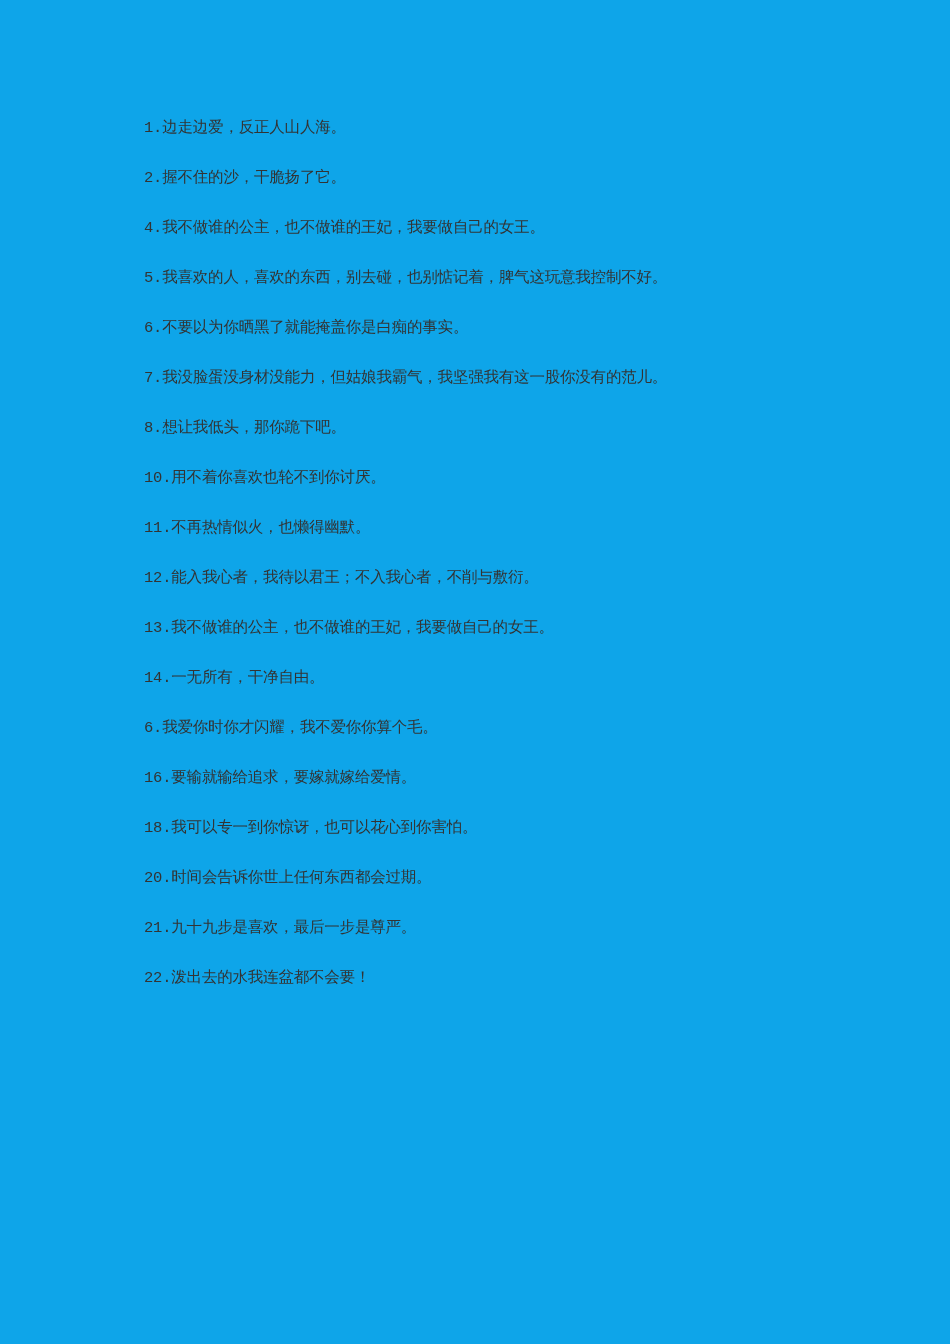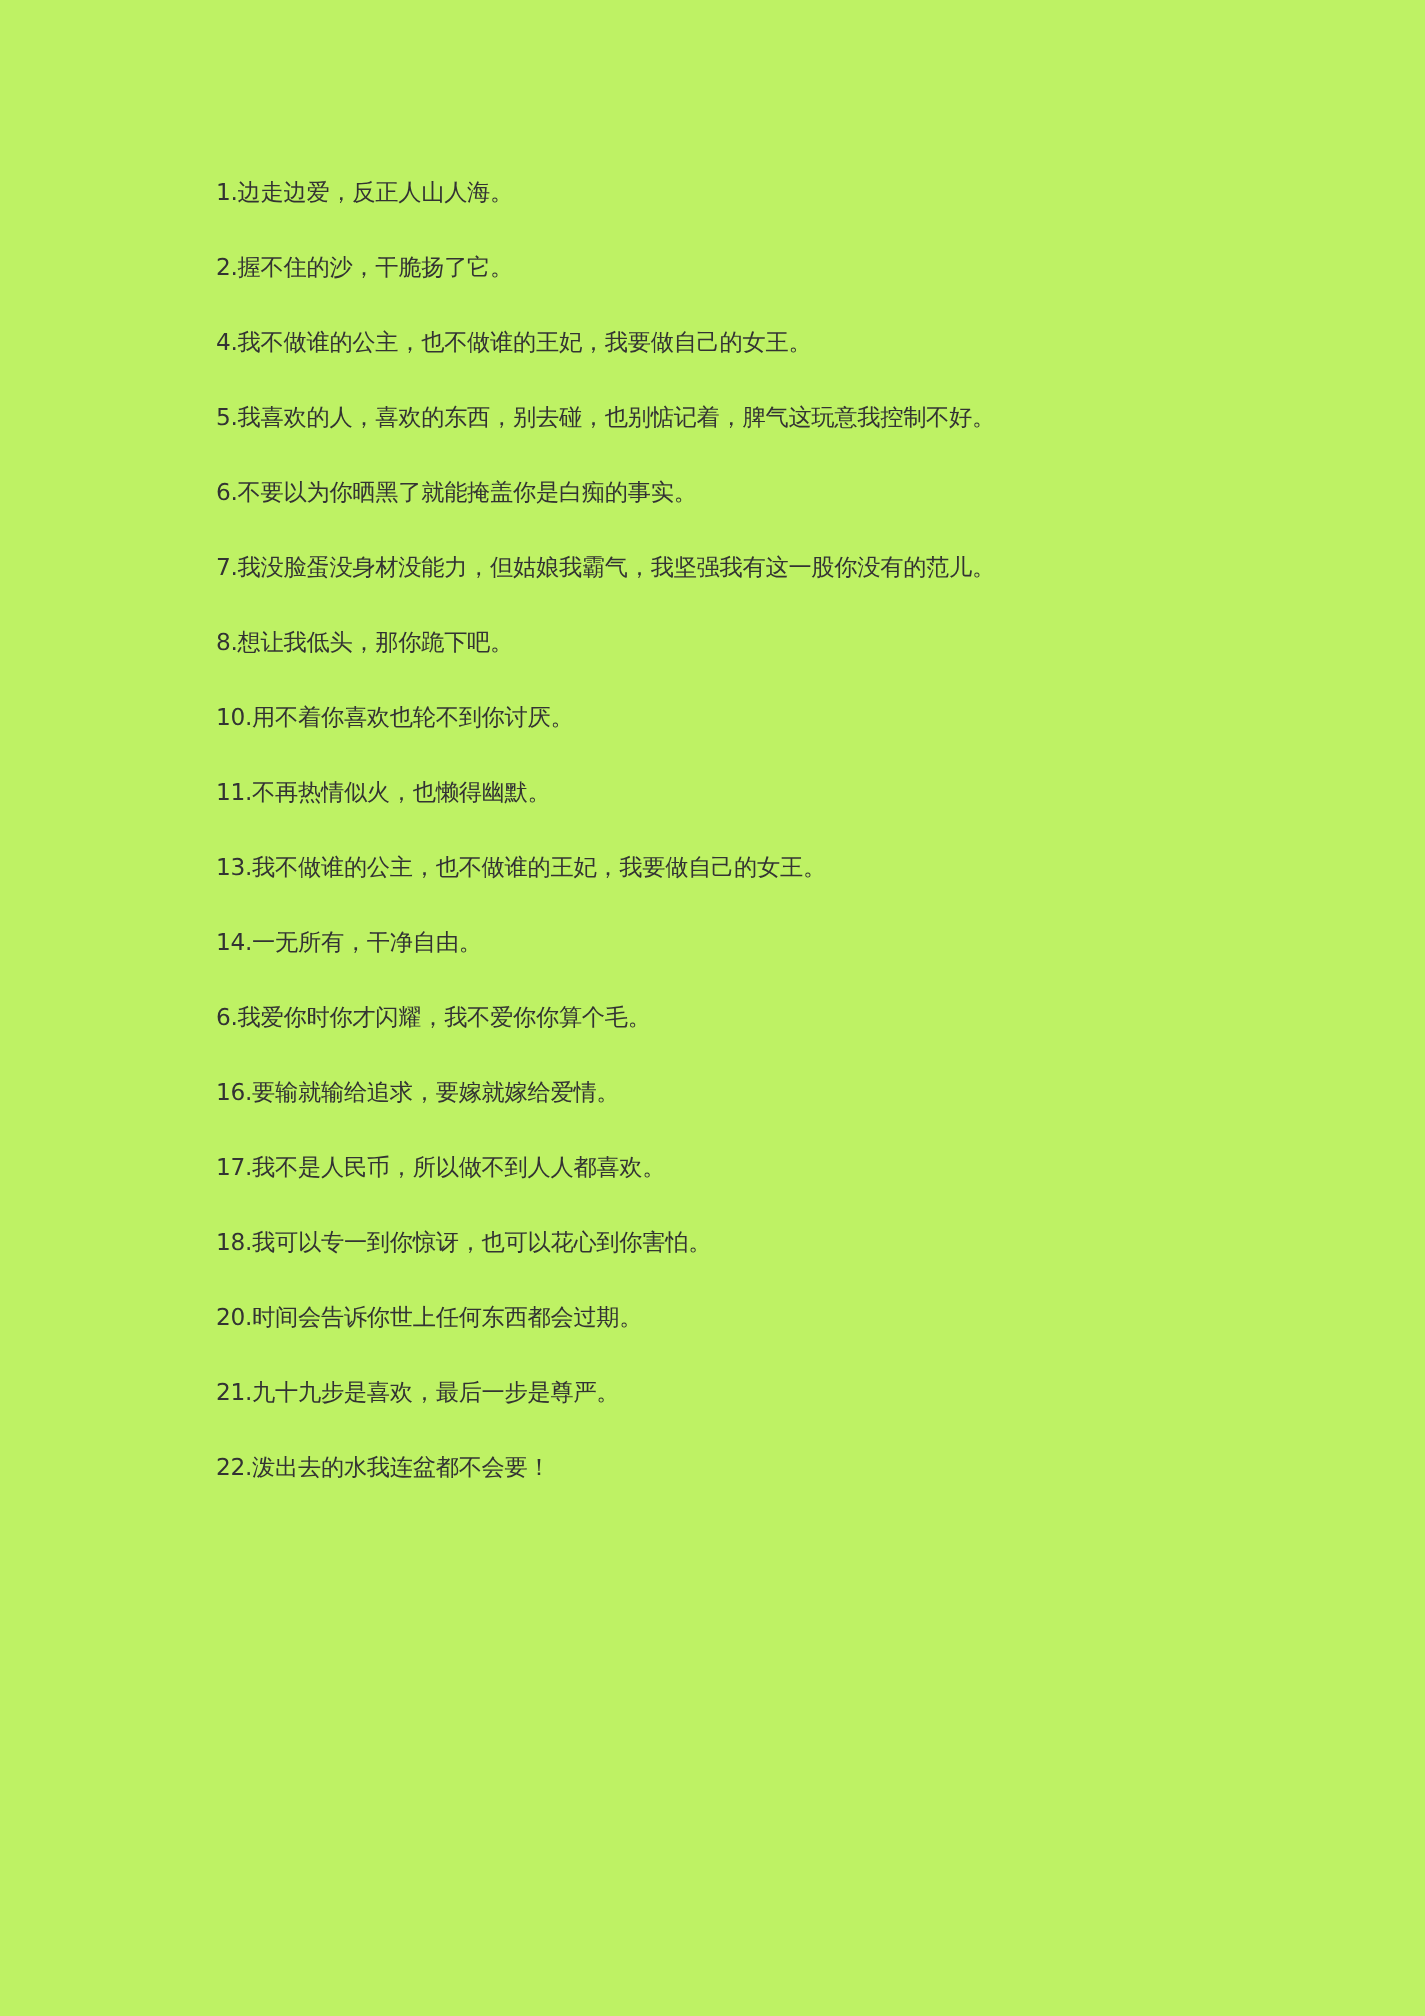--- a/index.html
+++ b/index.html
@@ -13,21 +13,22 @@
       position: relative;
       overflow: hidden;
       font-family: "DejaVu Sans", "Liberation Sans", sans-serif;
     }
     .page {
       position: absolute;
       left: 0;
       top: 0;
       width: 950px;
       height: 1344px;
-      background: #bef264;
+      background: #0ea5e9;
+      font-family: Liberation Mono, monospace;
     }
     .quote-list {
       position: absolute;
       left: 144px;
       top: 116px;
       margin: 0;
       padding: 0;
       list-style: none;
     }
     .quote-item {
@@ -46,23 +47,23 @@
   <ul class="quote-list">
     <li class="quote-item">1.边走边爱，反正人山人海。</li>
     <li class="quote-item">2.握不住的沙，干脆扬了它。</li>
     <li class="quote-item">4.我不做谁的公主，也不做谁的王妃，我要做自己的女王。</li>
     <li class="quote-item">5.我喜欢的人，喜欢的东西，别去碰，也别惦记着，脾气这玩意我控制不好。</li>
     <li class="quote-item">6.不要以为你晒黑了就能掩盖你是白痴的事实。</li>
     <li class="quote-item">7.我没脸蛋没身材没能力，但姑娘我霸气，我坚强我有这一股你没有的范儿。</li>
     <li class="quote-item">8.想让我低头，那你跪下吧。</li>
     <li class="quote-item">10.用不着你喜欢也轮不到你讨厌。</li>
     <li class="quote-item">11.不再热情似火，也懒得幽默。</li>
+    <li class="quote-item">12.能入我心者，我待以君王；不入我心者，不削与敷衍。</li>
     <li class="quote-item">13.我不做谁的公主，也不做谁的王妃，我要做自己的女王。</li>
     <li class="quote-item">14.一无所有，干净自由。</li>
     <li class="quote-item">6.我爱你时你才闪耀，我不爱你你算个毛。</li>
     <li class="quote-item">16.要输就输给追求，要嫁就嫁给爱情。</li>
-    <li class="quote-item">17.我不是人民币，所以做不到人人都喜欢。</li>
     <li class="quote-item">18.我可以专一到你惊讶，也可以花心到你害怕。</li>
     <li class="quote-item">20.时间会告诉你世上任何东西都会过期。</li>
     <li class="quote-item">21.九十九步是喜欢，最后一步是尊严。</li>
     <li class="quote-item">22.泼出去的水我连盆都不会要！</li>
   </ul>
 </div>
 
 </body></html>

